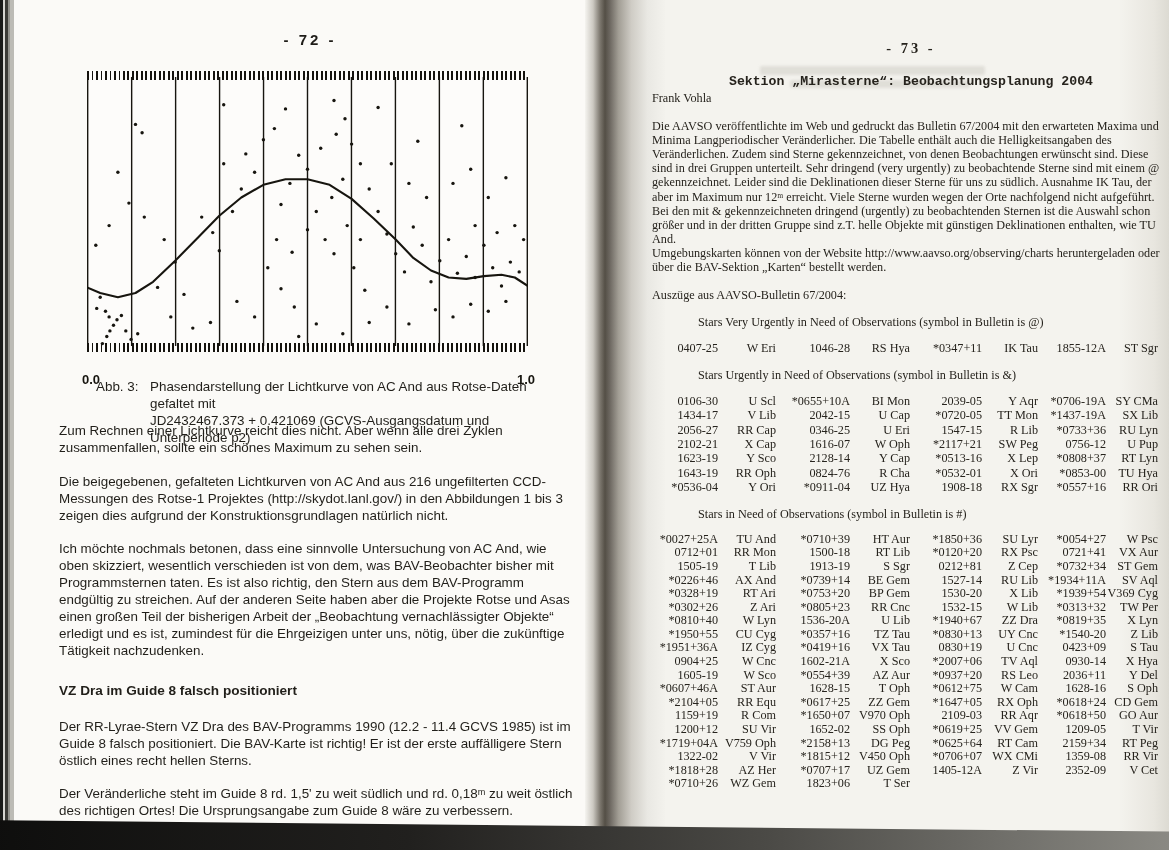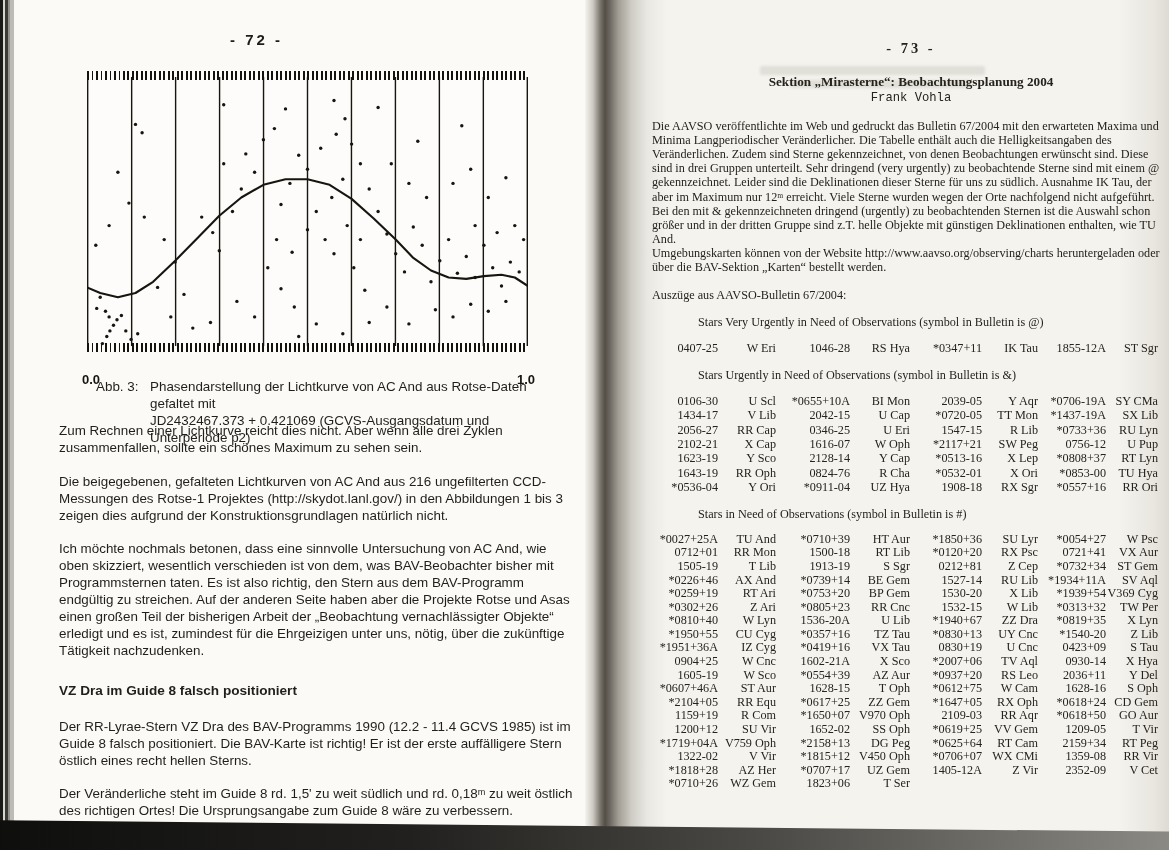--- a/index.html
+++ b/index.html
@@ -12,43 +12,43 @@
   .gutter{position:absolute;left:585px;top:0;width:80px;height:100%;
     background:linear-gradient(90deg,#f5f4f0 0%,#ccc9c2 10%,#7b766d 19%,#544f46 25%,#6c6760 31%,#a29e95 42%,#cfccc5 58%,#e9e8e3 78%,#f3f2ed 100%);}
   .page-right-bg{position:absolute;left:665px;top:0;width:504px;height:100%;
     background:linear-gradient(90deg,#f4f3ee 0%,#f4f3ee 90%,#e8e6df 97%,#dcdad2 100%);}
   .bottom-band{position:absolute;left:-12px;bottom:-10px;width:1200px;height:34px;
     background:linear-gradient(90deg,#0e0e0d 0%,#21201e 35%,#4b4a46 65%,#8d8c86 100%);
     transform:rotate(0.55deg);}
   .ghost{position:absolute;background:rgba(125,118,104,0.16);filter:blur(1.6px);border-radius:2px;}
 
   
-  .pagenum-left{position:absolute;left:230px;top:31px;width:160px;text-align:left;
+  .pagenum-left{position:absolute;left:230px;top:31px;width:160px;text-align:center;
     font-size:15px;font-weight:600;letter-spacing:3px;color:#1e1c18;}
   .chart-wrap{position:absolute;left:87px;top:71px;width:441px;height:281px;background:#fdfcfa;}
   .tick-strip{position:absolute;left:0;width:100%;height:9px;
     background:repeating-linear-gradient(90deg,#15130e 0 1.6px,transparent 1.6px 4.5px);}
   .tick-strip.top{top:0;} .tick-strip.bottom{bottom:0;}
   .chart-svg{position:absolute;left:0;top:0;}
   .xlab{position:absolute;top:372px;font-size:13px;font-weight:600;color:#17150f;}
   .xlab.left{left:82px;} .xlab.right{left:517px;}
 
   .caption{position:absolute;left:96px;top:379px;width:472px;font-size:13.4px;line-height:1.26;
     display:grid;grid-template-columns:54px 1fr;color:#211f1a;}
   .left-text{position:absolute;left:59px;top:423px;width:521px;font-size:13.4px;line-height:1.26;color:#211f1a;}
   .left-text p{margin:0 0 17px 0;}
   .left-text .h2{font-weight:bold;text-align:left;margin:22px 0 20px 0;font-size:13.6px;}
   .left-text .sig{margin-top:22px;}
 
   
   .right-page{position:absolute;left:652px;top:40px;width:518px;
     font-family:"Liberation Serif",serif;font-size:12.2px;line-height:1.155;color:#26231d;}
   .pagenum-right{text-align:center;font-size:14.5px;font-weight:600;letter-spacing:3px;margin-bottom:17px;}
-  .art-title{text-align:center;font-weight:bold;font-size:13.2px;margin-bottom:2px;}
-  .art-author{text-align:center;margin-bottom:14px;font-family:Liberation Mono, monospace;}
+  .art-title{text-align:center;font-weight:bold;font-size:13.2px;margin-bottom:2px;font-family:Liberation Mono, monospace;}
+  .art-author{text-align:left;margin-bottom:14px;}
   .right-page p.intro{margin:0;}
   .excerpt{margin:14px 0 13px 0;}
   .group-head{margin:12px 0 12px 46px;}
   .star-table{width:506px;}
   .star-row{display:grid;grid-template-columns:66px 58px 74px 60px 72px 56px 68px 52px;
     line-height:14.4px;white-space:nowrap;}
   .star-table.dense .star-row{line-height:13.6px;}
   .cell{text-align:right;}
 </style>
 </head>
@@ -351,21 +351,21 @@
           <span class="cell des">*0226+46</span>
           <span class="cell name">AX And</span>
           <span class="cell des">*0739+14</span>
           <span class="cell name">BE Gem</span>
           <span class="cell des">1527-14</span>
           <span class="cell name">RU Lib</span>
           <span class="cell des">*1934+11A</span>
           <span class="cell name">SV Aql</span>
         </div>
         <div class="star-row">
-          <span class="cell des">*0259+19</span>
+          <span class="cell des">*0328+19</span>
           <span class="cell name">RT Ari</span>
           <span class="cell des">*0753+20</span>
           <span class="cell name">BP Gem</span>
           <span class="cell des">1530-20</span>
           <span class="cell name">X Lib</span>
           <span class="cell des">*1939+54</span>
           <span class="cell name">V369 Cyg</span>
         </div>
         <div class="star-row">
           <span class="cell des">*0302+26</span>

